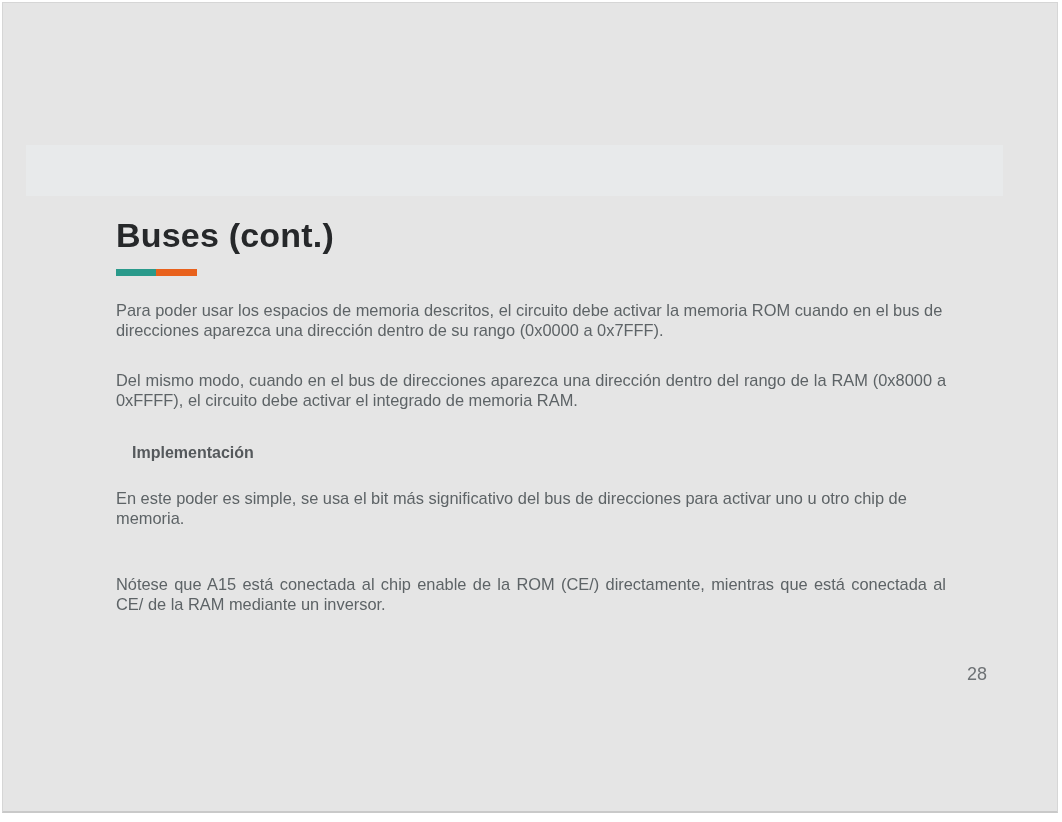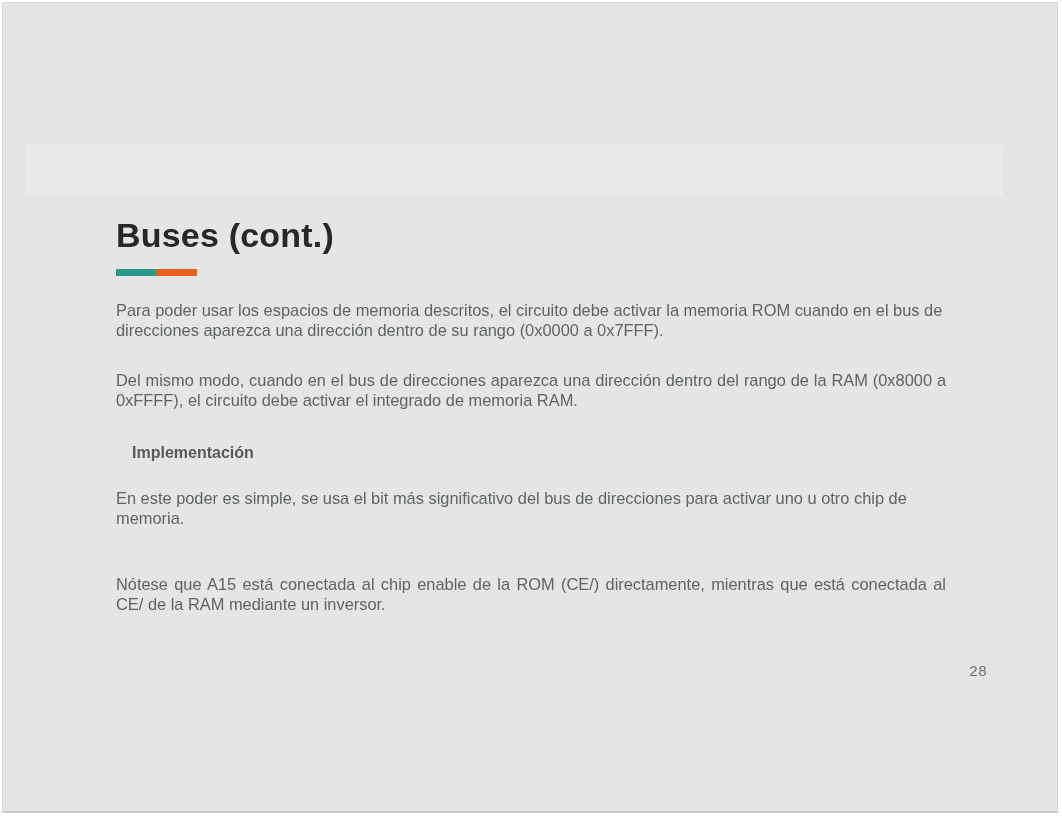--- a/index.html
+++ b/index.html
@@ -58,23 +58,22 @@
     left: 129px; top: 441px;
     font-size: 16px;
     font-weight: 700;
     color: #55595c;
   }
   .p3 { top: 485px; }
   .p4 { top: 547px; margin-top: 24px; }
   .page-number {
     position: absolute;
     top: 661px; right: 70px;
-    font-size: 15px;
+    font-size: 18px;
     color: #6e7275;
-    font-family: Liberation Mono, monospace;
   }
 </style>
 </head>
 <body>
 
 <div class="page">
   <div class="band" style="background-color: rgb(232, 234, 235);"></div>
 
   <h1 class="title">Buses (cont.)</h1>
 

